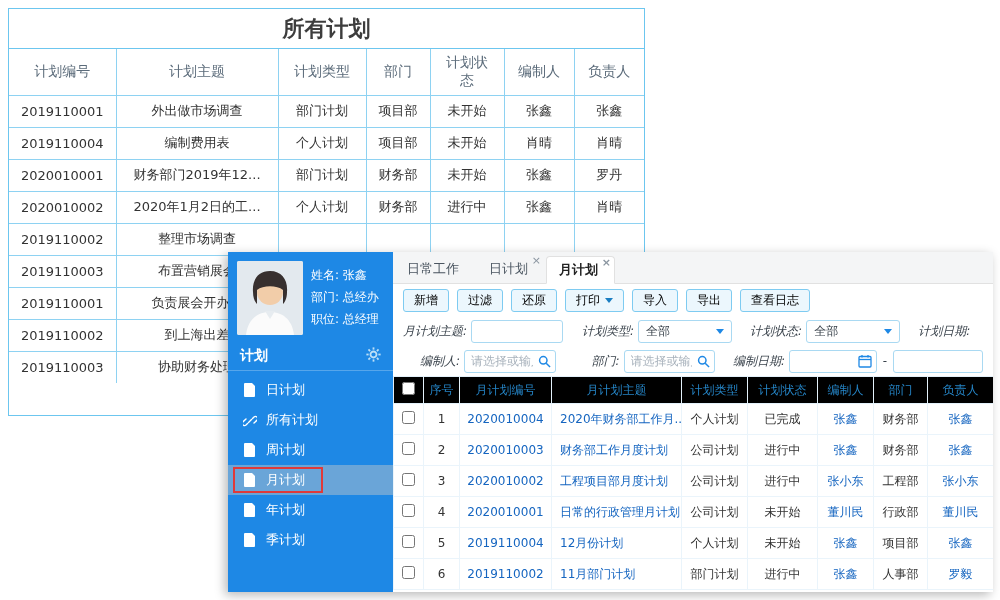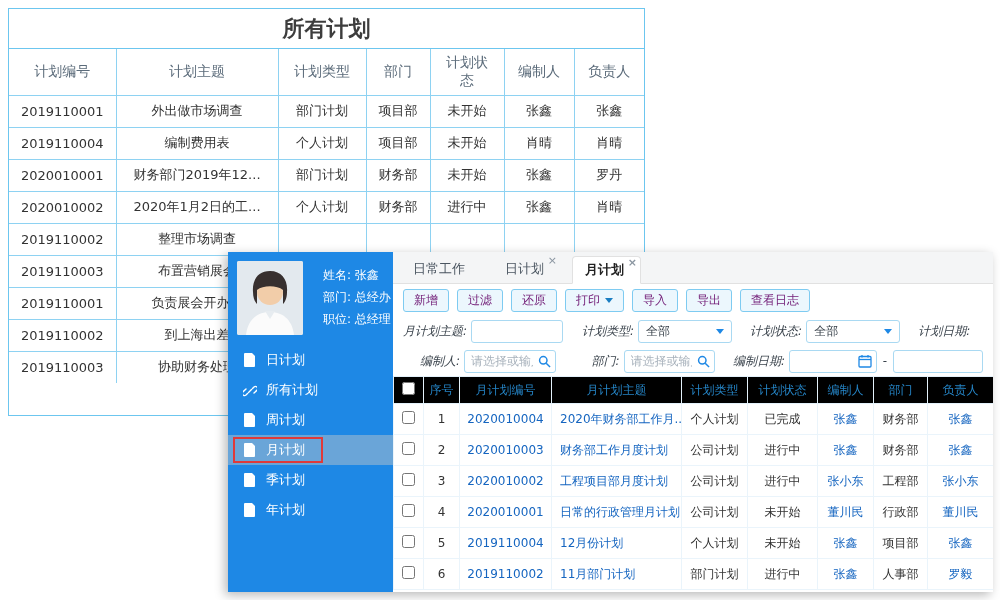--- a/index.html
+++ b/index.html
@@ -14,39 +14,39 @@
   .bg-table td { height:32px; font-size:13px; color:#333; text-align:center; border:1px solid #8ed2f2; padding:0 4px; overflow:hidden; white-space:nowrap; }
   .bg-table tr > *:first-child { border-left:none; }
   .bg-table tr > *:last-child { border-right:none; }
   .bg-table tr:last-child td { border-bottom:none; }
 
   
   .fg-window { position:absolute; left:228px; top:252px; width:765px; height:340px; background:#fff; box-shadow:-3px 3px 10px rgba(0,0,0,.28); z-index:2; display:flex; overflow:hidden; }
 
   
   .sidebar { flex:0 0 165px; background:#1e88e5; color:#fff; display:flex; flex-direction:column; overflow:hidden; }
-  .profile { display:flex; gap:20px; padding:9px 16px 6px 9px; }
+  .profile { display:flex; gap:8px; padding:9px 16px 6px 9px; }
   .avatar { flex:0 0 66px; width:66px; height:74px; border-radius:2px; overflow:hidden; background:#e3e9ee; }
   .profile-info { font-size:12px; line-height:22px; padding-top:3px; white-space:nowrap; }
   .section-header { height:30px; display:flex; align-items:center; justify-content:space-between; padding:0 12px; font-size:14px; font-weight:bold; border-bottom:1px solid rgba(255,255,255,.25); }
   .menu { flex:1; padding-top:4px; }
   .menu-item { position:relative; height:30px; display:flex; align-items:center; gap:9px; padding-left:15px; font-size:13px; cursor:pointer; }
   .menu-item.selected { background:#6aa5d8; }
   .red-box { position:absolute; left:5px; top:2px; width:90px; height:26px; border:2px solid #e03a3a; pointer-events:none; }
   .mi { display:inline-flex; width:14px; justify-content:center; }
 
   
   .main { flex:1; min-width:0; display:flex; flex-direction:column; background:#fff; }
-  .tabbar { flex:0 0 32px; background:#f4f5f6; border-bottom:1px solid #e1e1e1; display:flex; align-items:flex-end; padding-left:8px; gap:12px; }
+  .tabbar { flex:0 0 32px; background:#f4f5f6; border-bottom:1px solid #e1e1e1; display:flex; align-items:flex-end; padding-left:2px; gap:2px; }
   .tab { position:relative; height:28px; display:flex; align-items:center; padding:0 16px 0 12px; font-size:13px; color:#4a5560; cursor:pointer; }
   .tab.active { background:#fff; border:1px solid #e1e1e1; border-bottom:1px solid #fff; border-radius:4px 4px 0 0; margin-bottom:-1px; font-weight:bold; color:#222; }
   .tab .close { position:absolute; top:0; right:3px; font-size:11px; color:#8a95a0; line-height:12px; cursor:pointer; }
 
   .toolbar { flex:0 0 32px; display:flex; align-items:center; gap:8px; padding:0 10px; }
-  .btn { height:23px; display:inline-flex; align-items:center; gap:5px; padding:0 10px; background:#ecf7fd; border:1px solid #7ecbf1; border-radius:3px; color:#701a75; font-size:12px; cursor:pointer; font-family:inherit; }
+  .btn { height:23px; display:inline-flex; align-items:center; gap:5px; padding:0 10px; background:#ecf7fd; border:1px solid #7ecbf1; border-radius:3px; color:#000000; font-size:12px; cursor:pointer; font-family:inherit; }
   .caret { width:0; height:0; border-left:4px solid transparent; border-right:4px solid transparent; border-top:5px solid #1a7ec2; }
 
   .filter-row { flex:0 0 30px; display:flex; align-items:center; font-size:12px; color:#39424b; padding:0 10px; white-space:nowrap; }
   .flabel { margin-right:4px;font-style:italic; }
   .tinput { height:23px; border:1px solid #a9d9f2; border-radius:3px; background:#fff; font-size:12px; padding:0 6px; color:#333; font-family:inherit; outline:none; }
   .tinput::placeholder { color:#a8b2bc; }
   .selectbox { height:23px; border:1px solid #a9d9f2; border-radius:3px; display:inline-flex; align-items:center; justify-content:space-between; padding:0 7px; background:#fff; color:#39424b; cursor:pointer; }
   .selectbox .caret { border-top-color:#1e88e5; }
   .iconinput { position:relative; display:inline-flex; align-items:center; }
   .iconinput .tinput { width:100%; padding-right:22px; }
@@ -185,20 +185,38 @@
           <path d="M28 50 L33 58 L38 50 Z" fill="#e7ecf0"></path>
         </svg>
       </div>
       <div class="profile-info">
         <div>姓名: 张鑫</div>
         <div>部门: 总经办</div>
         <div>职位: 总经理</div>
       </div>
     </div>
 
+    <div class="section-header">
+      <span>计划</span>
+      <span>
+        <svg width="15" height="15" viewBox="0 0 20 20">
+          <circle cx="10" cy="10" r="4" fill="none" stroke="#bfe0f7" stroke-width="2.4"></circle>
+          <g stroke="#bfe0f7" stroke-width="2.4">
+            <line x1="10" y1="0.5" x2="10" y2="3.5"></line>
+              <line x1="10" y1="16.5" x2="10" y2="19.5"></line>
+            <line x1="0.5" y1="10" x2="3.5" y2="10"></line>
+              <line x1="16.5" y1="10" x2="19.5" y2="10"></line>
+            <line x1="3.3" y1="3.3" x2="5.4" y2="5.4"></line>
+              <line x1="14.6" y1="14.6" x2="16.7" y2="16.7"></line>
+            <line x1="3.3" y1="16.7" x2="5.4" y2="14.6"></line>
+              <line x1="14.6" y1="5.4" x2="16.7" y2="3.3"></line>
+          </g>
+        </svg>
+      </span>
+    </div>
 
     <div class="menu">
       <div class="menu-item">
         <span class="mi">
             <svg width="12" height="14" viewBox="0 0 12 14">
               <path d="M1 0 h7 l3 3 v10 a1 1 0 0 1 -1 1 h-9 a1 1 0 0 1 -1 -1 v-12 a1 1 0 0 1 1 -1z" fill="#fff"></path>
             </svg>
           </span>
         <span>日计划</span>
       </div>
@@ -226,29 +244,29 @@
             </svg>
           </span>
         <span>月计划</span>
       </div>
       <div class="menu-item">
         <span class="mi">
             <svg width="12" height="14" viewBox="0 0 12 14">
               <path d="M1 0 h7 l3 3 v10 a1 1 0 0 1 -1 1 h-9 a1 1 0 0 1 -1 -1 v-12 a1 1 0 0 1 1 -1z" fill="#fff"></path>
             </svg>
           </span>
-        <span>季计划</span>
+        <span>年计划</span>
       </div>
       <div class="menu-item">
         <span class="mi">
             <svg width="12" height="14" viewBox="0 0 12 14">
               <path d="M1 0 h7 l3 3 v10 a1 1 0 0 1 -1 1 h-9 a1 1 0 0 1 -1 -1 v-12 a1 1 0 0 1 1 -1z" fill="#fff"></path>
             </svg>
           </span>
-        <span>年计划</span>
+        <span>季计划</span>
       </div>
     </div>
   </div>
 
   <div class="main">
 
     <div class="tabbar">
       <div class="tab">
         <span>日常工作</span>
       </div>

